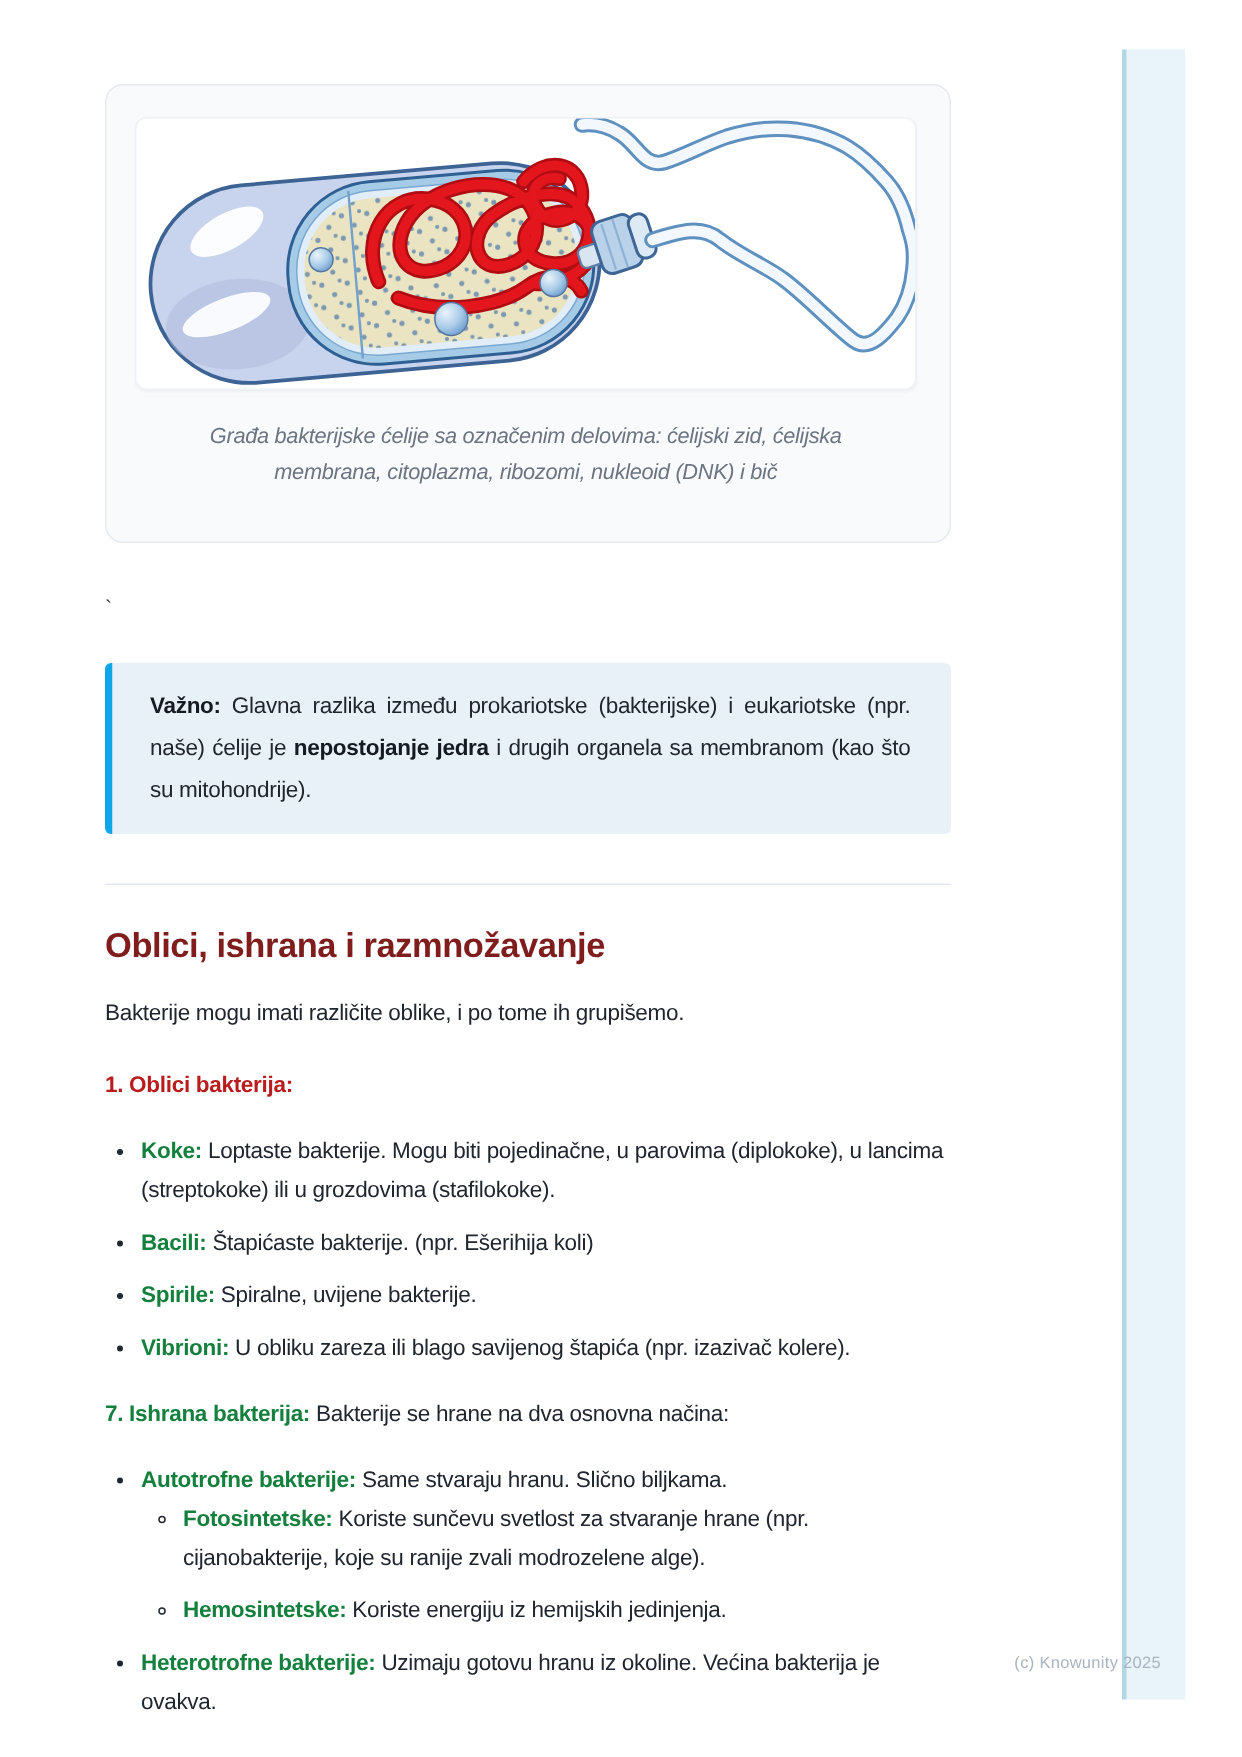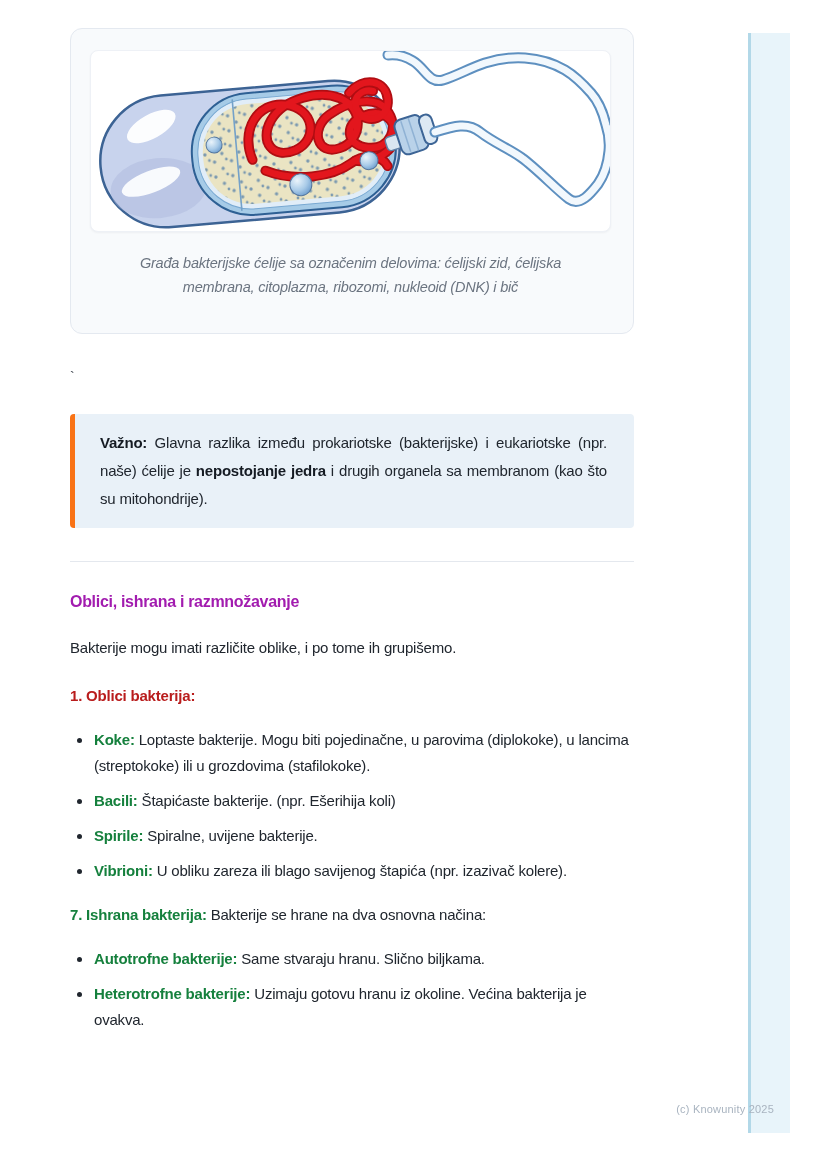--- a/index.html
+++ b/index.html
@@ -14,21 +14,21 @@
   .content {
     position: absolute;
     left: 70px; top: 0;
     width: 564px;
     font-size: 15px;
     letter-spacing: -0.2px;
     line-height: 26px;
   }
   
   .figure-card {
-    margin-top: 28px;
+    margin-top: 56px;
     background: #f8fafc;
     border: 1px solid #e4e9f0;
     border-radius: 12px;
     padding: 21px 22px 0 19px;
   }
   .figure-img {
     background: #ffffff;
     border: 1px solid #eef1f6;
     border-radius: 8px;
     box-shadow: 0 1px 2px rgba(30,41,59,0.05);
@@ -46,36 +46,36 @@
     line-height: 24px;
     color: #6b7480;
   }
   .figure-caption .cap-inner { display: inline-block; max-width: 478px; }
   
   .stray { margin-top: 30px; height: 22px; font-size: 14px; color: #3a414b; }
   
   .callout {
     margin-top: 28px;
     background: #e9f1f8;
-    border-left: 5px solid #f97316;
+    border-left: 5px solid #0ea5e9;
     border-radius: 4px;
     padding: 15px 27px 15px 25px;
     text-align: justify;
     line-height: 28px;
   }
   .callout b { color: #151b23; }
   
   .divider { margin-top: 33px; border: none; border-top: 1px solid #e4e8ee; height: 0; }
   
   h2.section-heading {
     margin-top: 25px;
-    font-size: 16px;
+    font-size: 23px;
     line-height: 30px;
     letter-spacing: -0.3px;
-    color: #a21caf;
+    color: #7f1d1d;
     font-weight: 700;
   }
   p.para { margin-top: 18px; }
   h4.list-title { margin-top: 22px; font-size: 15px; color: #b91c1c; }
   b { color: #15803d; }
   ul.top-list { margin: 18px 0 0 0; padding-left: 23px; list-style: disc; }
   ul.top-list > li { margin-bottom: 9px; padding-left: 1px; }
   ul.sub-list { margin: 0 0 5px 0; padding-left: 27px; list-style: circle; }
   ul.sub-list > li { margin: 0; padding-left: 1px; }
   ul.sub-list > li + li { margin-top: 9px; }
@@ -202,20 +202,30 @@
   </ul>
 
   <p class="para">
     <b>7. Ishrana bakterija:</b><span> Bakterije se hrane na dva osnovna načina:</span>
   </p>
 
   <ul class="top-list">
     <li>
       <b>Autotrofne bakterije:</b>
       <span>Same stvaraju hranu. Slično biljkama.</span>
+      <ul class="sub-list">
+        <li>
+          <b>Fotosintetske:</b>
+          <span>Koriste sunčevu svetlost za stvaranje hrane (npr. cijanobakterije, koje su ranije zvali modrozelene alge).</span>
+        </li>
+        <li>
+          <b>Hemosintetske:</b>
+          <span>Koriste energiju iz hemijskih jedinjenja.</span>
+        </li>
+      </ul>
     </li>
     <li>
       <b>Heterotrofne bakterije:</b>
       <span>Uzimaju gotovu hranu iz okoline. Većina bakterija je ovakva.</span>
     </li>
   </ul>
 
 </div>
 
 <div class="edge-strip"></div>

